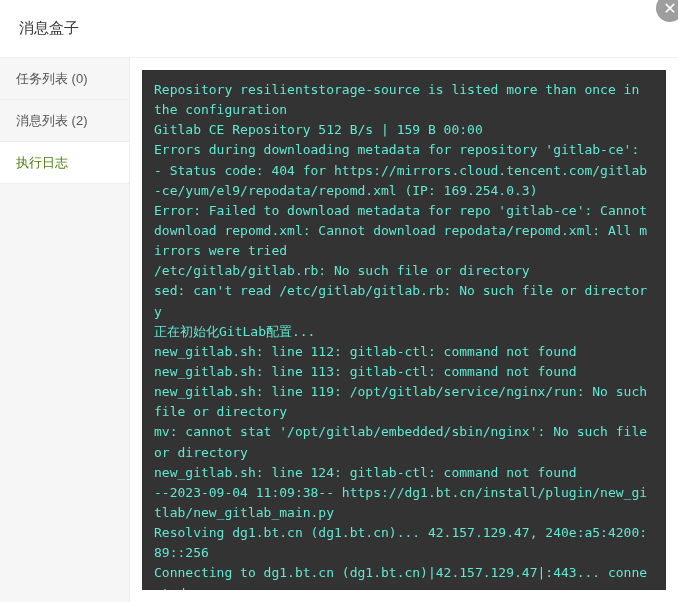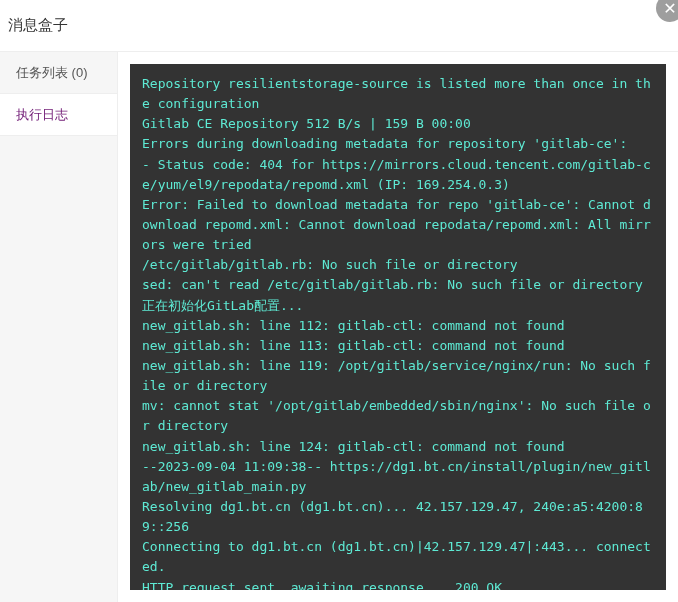--- a/index.html
+++ b/index.html
@@ -1,23 +1,23 @@
 <!DOCTYPE html>
 <html><head>
 <meta charset="utf-8">
 <style>
 * { margin: 0; padding: 0; box-sizing: border-box; }
 body { font-family: "Microsoft YaHei", Arial, sans-serif; font-size: 13px; background: #fff; width: 678px; height: 602px; overflow: hidden; }
 .modal { width: 678px; height: 602px; position: relative; display: flex; flex-direction: column; }
-.header { height: 52px; display: flex; align-items: center; padding: 0 8px; color: #333; font-size: 15px; border-bottom: 1px solid #eee; }
+.header { height: 58px; display: flex; align-items: center; padding: 0 19px; color: #333; font-size: 15px; border-bottom: 1px solid #eee; }
 .close-btn { position: absolute; top: -6px; right: -6px; width: 28px; height: 28px; border-radius: 50%; background: #9e9e9e; color: #fff; display: flex; align-items: center; justify-content: center; font-size: 16px; cursor: pointer; }
 .body { display: flex; flex: 1; min-height: 0; }
-.sidebar { width: 118px; background: #f6f6f6; border-right: 1px solid #eee; }
+.sidebar { width: 130px; background: #f6f6f6; border-right: 1px solid #eee; }
 .tab-item { height: 42px; display: flex; align-items: center; padding-left: 16px; font-size: 13px; color: #555; cursor: pointer; border-bottom: 1px solid #eee; background: #f6f6f6; }
-.tab-item.active { background: #fff; color: #701a75; }
+.tab-item.active { background: #fff; color: #4d7c0f; }
 .content { flex: 1; padding: 12px; display: flex; min-width: 0; }
 .log-wrap { flex: 1; background: #333; overflow-y: auto; display: flex; }
 .log { flex: 1; padding: 10px 12px; color: #5eead4; font-family: Consolas, Menlo, monospace; font-size: 13px; line-height: 1.55; white-space: pre-wrap; word-break: break-all; }
 
 .log-wrap::-webkit-scrollbar { width: 12px; }
 .log-wrap::-webkit-scrollbar-track { background: #f1f1f1; }
 .log-wrap::-webkit-scrollbar-thumb { background: #c1c1c1; }
 </style>
 </head>
 <body>
@@ -26,20 +26,23 @@
   <div class="close-btn">
     <span>✕</span>
   </div>
   <div class="header">
     <span>消息盒子</span>
   </div>
   <div class="body">
     <div class="sidebar">
       <div class="tab-item">
         <span>任务列表 (0)</span>
+      </div>
+      <div class="tab-item">
+        <span>消息列表 (2)</span>
       </div>
       <div class="tab-item active">
         <span>执行日志</span>
       </div>
     </div>
     <div class="content">
       <div class="log-wrap">
         <div class="log">Repository resilientstorage-source is listed more than once in the configuration
 Gitlab CE Repository 512 B/s | 159 B 00:00
 Errors during downloading metadata for repository 'gitlab-ce':

